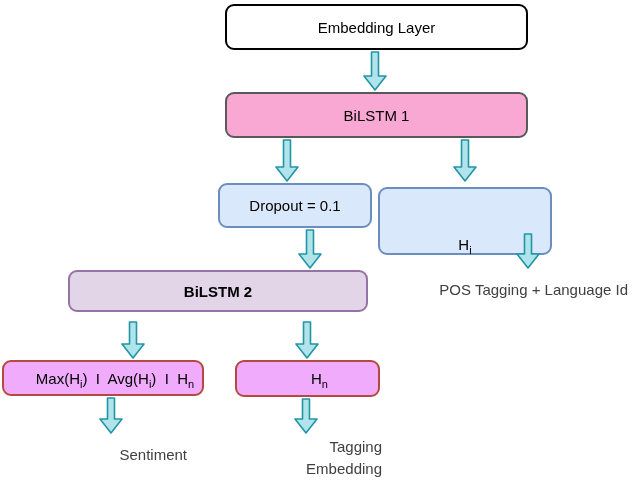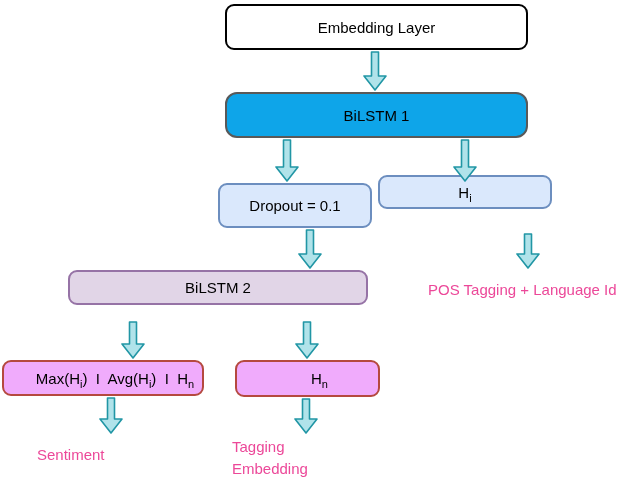--- a/index.html
+++ b/index.html
@@ -9,27 +9,27 @@
     overflow:hidden;
   }
   .node {
     position:absolute; box-sizing:border-box;
     border:2px solid #701a75; border-radius:9px;
     display:flex; align-items:center; justify-content:center;
     font-size:15px; color:#000000; text-align:center;
   }
   .node .lbl { white-space:pre; }
   .n-white  { background:#ffffff; border-color:#000000; }
-  .n-gray   { background:#0ea5e9; border-color:#595959;border-radius:12px; }
+  .n-gray   { background:#f9a8d4; border-color:#595959; }
   .n-blue   { background:#dae8fc; border-color:#6c8ebf; }
   .n-purple { background:#e1d5e7; border-color:#9673a6; }
   .n-pink   { background:#f0abfc; border-color:#b5493f;padding-left:24px; }
   .out-label {
-    position:absolute; font-size:15px; color:#ec4899;
-    text-align:left; line-height:22px; white-space:pre;
+    position:absolute; font-size:15px; color:#404040;
+    text-align:right; line-height:22px; white-space:pre;
   }
   sub { font-size:11px; line-height:0; }
   .arrow { position:absolute; overflow:visible; }
 </style>
 </head>
 <body>
 
 <div class="canvas">
 
   <div class="node n-white" style="left:225px; top:4px; width:303px; height:46px;">
@@ -37,25 +37,25 @@
   </div>
 
   <div class="node n-gray" style="left:225px; top:92px; width:303px; height:46px;">
     <span class="lbl"><span>BiLSTM 1</span></span>
   </div>
 
   <div class="node n-blue" style="left:218px; top:183px; width:154px; height:45px;">
     <span class="lbl"><span>Dropout = 0.1</span></span>
   </div>
 
-  <div class="node n-blue" style="left:378px; top:175px; width:174px; height:34px;">
+  <div class="node n-blue" style="left:378px; top:187px; width:174px; height:68px;align-items:flex-end;">
     <span class="lbl"><span>H</span><sub>i</sub></span>
   </div>
 
-  <div class="node n-purple" style="left:68px; top:270px; width:300px; height:35px;">
+  <div class="node n-purple" style="left:68px; top:270px; width:300px; height:42px;font-weight:bold;">
     <span class="lbl"><span>BiLSTM 2</span></span>
   </div>
 
   <div class="node n-pink" style="left:2px; top:360px; width:202px; height:36px;">
     <span class="lbl"><span>Max(H</span><sub>i</sub><span>)  I  Avg(H</span><sub>i</sub><span>)  I  H</span><sub>n</sub></span>
   </div>
 
   <div class="node n-pink" style="left:235px; top:360px; width:145px; height:37px;">
     <span class="lbl"><span>H</span><sub>n</sub></span>
   </div>

